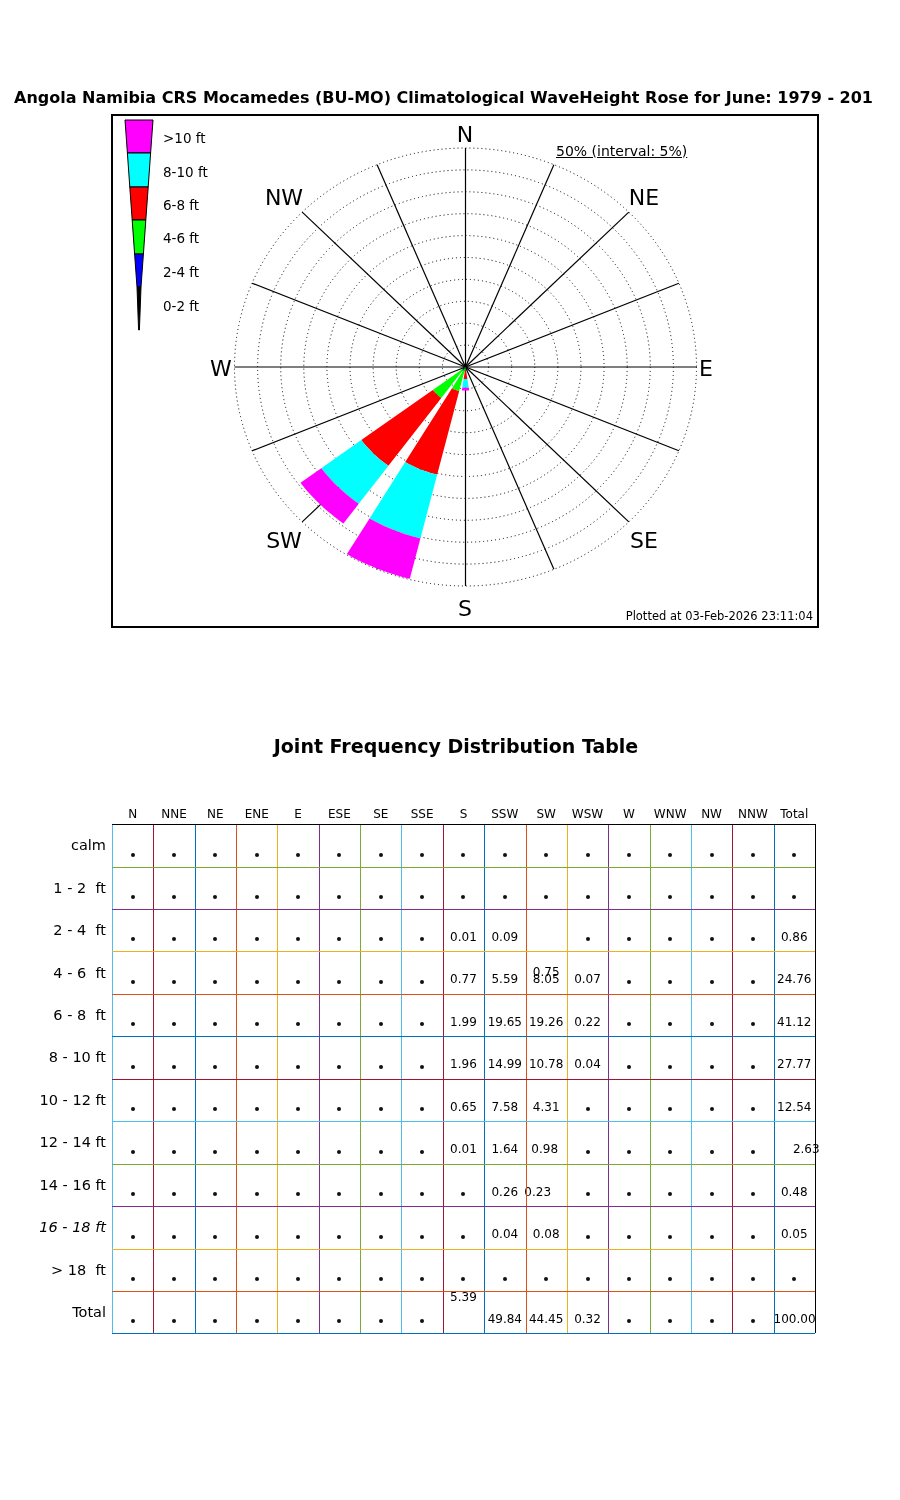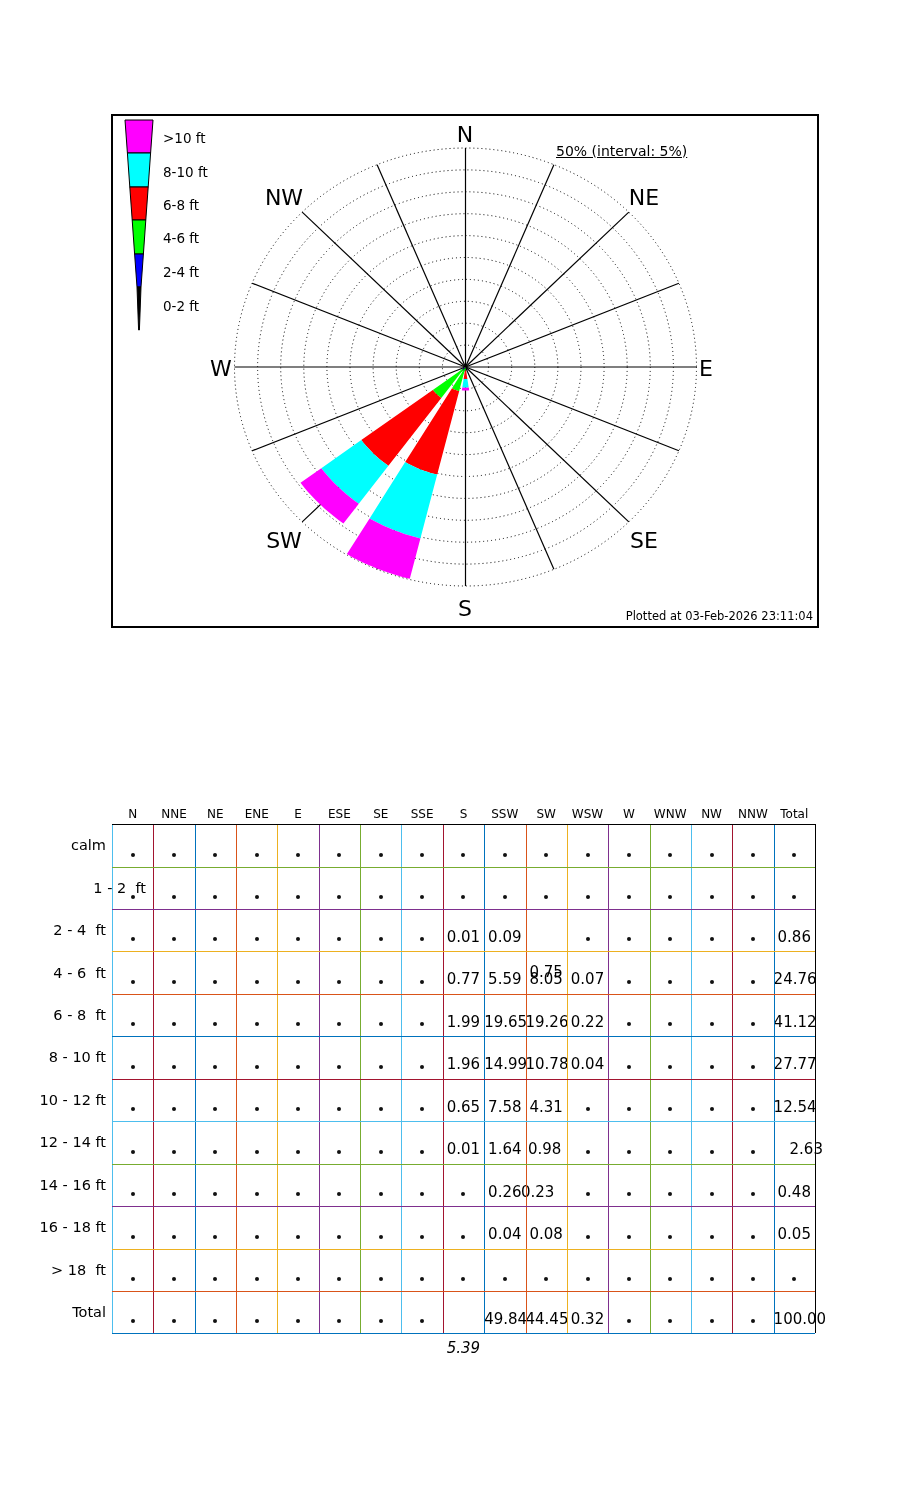--- a/index.html
+++ b/index.html
@@ -6,29 +6,30 @@
   .page{position:relative;width:900px;height:1500px;background:#ffffff;overflow:hidden;
         font-family:"DejaVu Sans", sans-serif;color:#000;}
   .chart-title{position:absolute;left:14px;top:88px;font-size:16px;font-weight:bold;white-space:nowrap;}
   #rose-svg{position:absolute;left:0;top:0;}
   #rose-svg text{font-family:"DejaVu Sans", sans-serif;}
   .annotation{position:absolute;left:556px;top:143px;font-size:14px;white-space:nowrap;text-decoration:underline;}
   .plotted-at{position:absolute;left:585px;top:609px;width:228px;text-align:right;font-size:11.5px;white-space:nowrap;}
   .table-title{position:absolute;left:12px;right:0;top:735px;text-align:center;font-size:19px;font-weight:bold;}
   #freq-table .th{position:absolute;height:20px;line-height:20px;text-align:center;font-size:12px;white-space:pre;}
   #freq-table .rowlab{position:absolute;height:20px;line-height:20px;text-align:right;font-size:14.5px;white-space:pre;}
-  #freq-table .cell{position:absolute;height:20px;line-height:20px;text-align:center;font-size:15px;white-space:nowrap;}
+  #freq-table .cell{position:absolute;height:20px;line-height:20px;text-align:center;font-size:12px;white-space:nowrap;}
   #freq-table .dot{position:absolute;width:4px;height:4px;border-radius:50%;background:#111;}
   #freq-table .vline{position:absolute;width:1px;}
   #freq-table .hline{position:absolute;height:1px;}
 </style>
 </head>
 <body>
 
 <div class="page">
+  <div class="chart-title">Angola Namibia CRS Mocamedes (BU-MO) Climatological WaveHeight Rose for June: 1979 - 201</div>
 
   <svg id="rose-svg" width="900" height="680" viewBox="0 0 900 680">
       <rect x="112" y="115" width="706" height="512" fill="none" stroke="#000" stroke-width="2"></rect>
       <ellipse cx="465.5" cy="367" rx="23.1" ry="21.9" fill="none" stroke="#000" stroke-width="1" stroke-dasharray="1 3"></ellipse>
       <ellipse cx="465.5" cy="367" rx="46.2" ry="43.8" fill="none" stroke="#000" stroke-width="1" stroke-dasharray="1 3"></ellipse>
       <ellipse cx="465.5" cy="367" rx="69.3" ry="65.7" fill="none" stroke="#000" stroke-width="1" stroke-dasharray="1 3"></ellipse>
       <ellipse cx="465.5" cy="367" rx="92.4" ry="87.6" fill="none" stroke="#000" stroke-width="1" stroke-dasharray="1 3"></ellipse>
       <ellipse cx="465.5" cy="367" rx="115.5" ry="109.5" fill="none" stroke="#000" stroke-width="1" stroke-dasharray="1 3"></ellipse>
       <ellipse cx="465.5" cy="367" rx="138.6" ry="131.4" fill="none" stroke="#000" stroke-width="1" stroke-dasharray="1 3"></ellipse>
       <ellipse cx="465.5" cy="367" rx="161.7" ry="153.3" fill="none" stroke="#000" stroke-width="1" stroke-dasharray="1 3"></ellipse>
@@ -87,20 +88,21 @@
       <text x="163" y="238" dominant-baseline="central" font-size="13.5px" fill="#000">4-6 ft</text>
       <polygon points="134.6,254 143.4,254 141.0,287 137.0,287" fill="#0000FF" stroke="#000" stroke-width="1"></polygon>
       <text x="163" y="272" dominant-baseline="central" font-size="13.5px" fill="#000">2-4 ft</text>
       <polygon points="137.0,287 141.0,287 139.4,330 138.6,330" fill="#000000" stroke="#000" stroke-width="1"></polygon>
       <text x="163" y="306" dominant-baseline="central" font-size="13.5px" fill="#000">0-2 ft</text>
     </svg>
 
   <div class="annotation">50% (interval: 5%)</div>
   <div class="plotted-at">Plotted at 03-Feb-2026 23:11:04</div>
 
+  <div class="table-title">Joint Frequency Distribution Table</div>
   <div id="freq-table">
       <div class="th" style="left: 112px; top: 804px; width: 41.35px;">N</div>
       <div class="th" style="left: 153.35px; top: 804px; width: 41.35px;">NNE</div>
       <div class="th" style="left: 194.7px; top: 804px; width: 41.35px;">NE</div>
       <div class="th" style="left: 236.05px; top: 804px; width: 41.35px;">ENE</div>
       <div class="th" style="left: 277.4px; top: 804px; width: 41.35px;">E</div>
       <div class="th" style="left: 318.75px; top: 804px; width: 41.35px;">ESE</div>
       <div class="th" style="left: 360.1px; top: 804px; width: 41.35px;">SE</div>
       <div class="th" style="left: 401.45px; top: 804px; width: 41.35px;">SSE</div>
       <div class="th" style="left: 442.8px; top: 804px; width: 41.35px;">S</div>
@@ -123,21 +125,21 @@
       <div class="dot" style="left: 420.125px; top: 852.5px;"></div>
       <div class="dot" style="left: 461.475px; top: 852.5px;"></div>
       <div class="dot" style="left: 502.825px; top: 852.5px;"></div>
       <div class="dot" style="left: 544.175px; top: 852.5px;"></div>
       <div class="dot" style="left: 585.525px; top: 852.5px;"></div>
       <div class="dot" style="left: 626.875px; top: 852.5px;"></div>
       <div class="dot" style="left: 668.225px; top: 852.5px;"></div>
       <div class="dot" style="left: 709.575px; top: 852.5px;"></div>
       <div class="dot" style="left: 750.925px; top: 852.5px;"></div>
       <div class="dot" style="left: 792.275px; top: 852.5px;"></div>
-      <div class="rowlab" style="left: 0px; top: 877.675px; width: 106px; padding-left: 40px;">1 - 2  ft</div>
+      <div class="rowlab" style="left: 0px; top: 877.675px; width: 106px;">1 - 2  ft</div>
       <div class="dot" style="left: 130.675px; top: 894.95px;"></div>
       <div class="dot" style="left: 172.025px; top: 894.95px;"></div>
       <div class="dot" style="left: 213.375px; top: 894.95px;"></div>
       <div class="dot" style="left: 254.725px; top: 894.95px;"></div>
       <div class="dot" style="left: 296.075px; top: 894.95px;"></div>
       <div class="dot" style="left: 337.425px; top: 894.95px;"></div>
       <div class="dot" style="left: 378.775px; top: 894.95px;"></div>
       <div class="dot" style="left: 420.125px; top: 894.95px;"></div>
       <div class="dot" style="left: 461.475px; top: 894.95px;"></div>
       <div class="dot" style="left: 502.825px; top: 894.95px;"></div>
@@ -267,21 +269,21 @@
       <div class="dot" style="left: 420.125px; top: 1192.1px;"></div>
       <div class="dot" style="left: 461.475px; top: 1192.1px;"></div>
       <div class="cell" style="left: 484.15px; top: 1181.6px; width: 41.35px;">0.26</div>
       <div class="cell" style="left: 517px; top: 1181.6px; width: 41.35px;">0.23</div>
       <div class="dot" style="left: 585.525px; top: 1192.1px;"></div>
       <div class="dot" style="left: 626.875px; top: 1192.1px;"></div>
       <div class="dot" style="left: 668.225px; top: 1192.1px;"></div>
       <div class="dot" style="left: 709.575px; top: 1192.1px;"></div>
       <div class="dot" style="left: 750.925px; top: 1192.1px;"></div>
       <div class="cell" style="left: 773.6px; top: 1181.6px; width: 41.35px;">0.48</div>
-      <div class="rowlab" style="left: 0px; top: 1217.27px; width: 106px;">16 - 18 ft</div>
+      <div class="rowlab" style="left: 0px; top: 1217.27px; width: 106px; font-style: italic;">16 - 18 ft</div>
       <div class="dot" style="left: 130.675px; top: 1234.55px;"></div>
       <div class="dot" style="left: 172.025px; top: 1234.55px;"></div>
       <div class="dot" style="left: 213.375px; top: 1234.55px;"></div>
       <div class="dot" style="left: 254.725px; top: 1234.55px;"></div>
       <div class="dot" style="left: 296.075px; top: 1234.55px;"></div>
       <div class="dot" style="left: 337.425px; top: 1234.55px;"></div>
       <div class="dot" style="left: 378.775px; top: 1234.55px;"></div>
       <div class="dot" style="left: 420.125px; top: 1234.55px;"></div>
       <div class="dot" style="left: 461.475px; top: 1234.55px;"></div>
       <div class="cell" style="left: 484.15px; top: 1224.05px; width: 41.35px;">0.04</div>
@@ -312,21 +314,21 @@
       <div class="dot" style="left: 792.275px; top: 1277px;"></div>
       <div class="rowlab" style="left: 0px; top: 1302.17px; width: 106px;">Total</div>
       <div class="dot" style="left: 130.675px; top: 1319.45px;"></div>
       <div class="dot" style="left: 172.025px; top: 1319.45px;"></div>
       <div class="dot" style="left: 213.375px; top: 1319.45px;"></div>
       <div class="dot" style="left: 254.725px; top: 1319.45px;"></div>
       <div class="dot" style="left: 296.075px; top: 1319.45px;"></div>
       <div class="dot" style="left: 337.425px; top: 1319.45px;"></div>
       <div class="dot" style="left: 378.775px; top: 1319.45px;"></div>
       <div class="dot" style="left: 420.125px; top: 1319.45px;"></div>
-      <div class="cell" style="left: 442.8px; top: 1338px; width: 41.35px; font-style: italic;">5.39</div>
+      <div class="cell" style="left: 442.8px; top: 1287px; width: 41.35px;">5.39</div>
       <div class="cell" style="left: 484.15px; top: 1308.95px; width: 41.35px;">49.84</div>
       <div class="cell" style="left: 525.5px; top: 1308.95px; width: 41.35px;">44.45</div>
       <div class="cell" style="left: 566.85px; top: 1308.95px; width: 41.35px;">0.32</div>
       <div class="dot" style="left: 626.875px; top: 1319.45px;"></div>
       <div class="dot" style="left: 668.225px; top: 1319.45px;"></div>
       <div class="dot" style="left: 709.575px; top: 1319.45px;"></div>
       <div class="dot" style="left: 750.925px; top: 1319.45px;"></div>
       <div class="cell" style="left: 773.6px; top: 1308.95px; width: 41.35px;">100.00</div>
       <div class="vline" style="left: 112px; top: 824px; height: 509.4px; background: rgb(77, 190, 238);"></div>
       <div class="vline" style="left: 153.3px; top: 824px; height: 509.4px; background: rgb(162, 20, 47);"></div>

